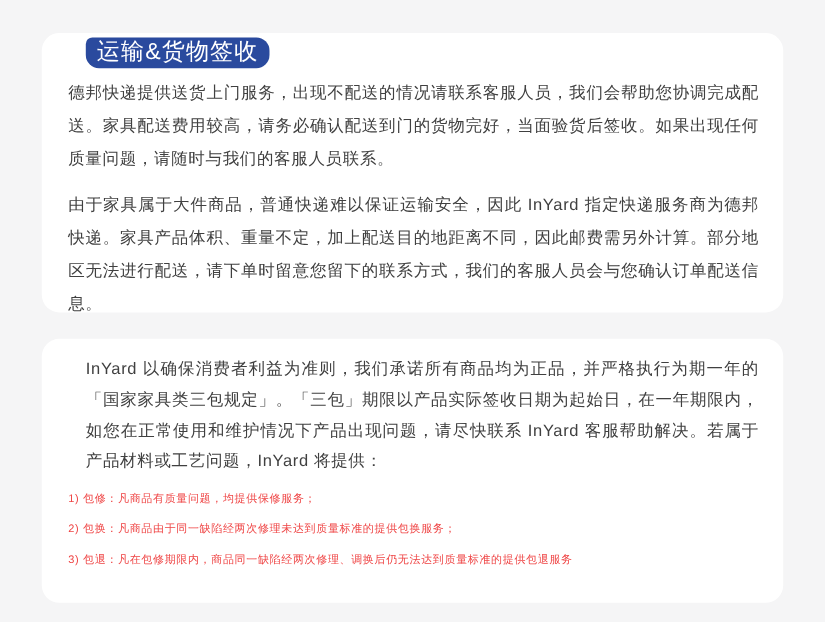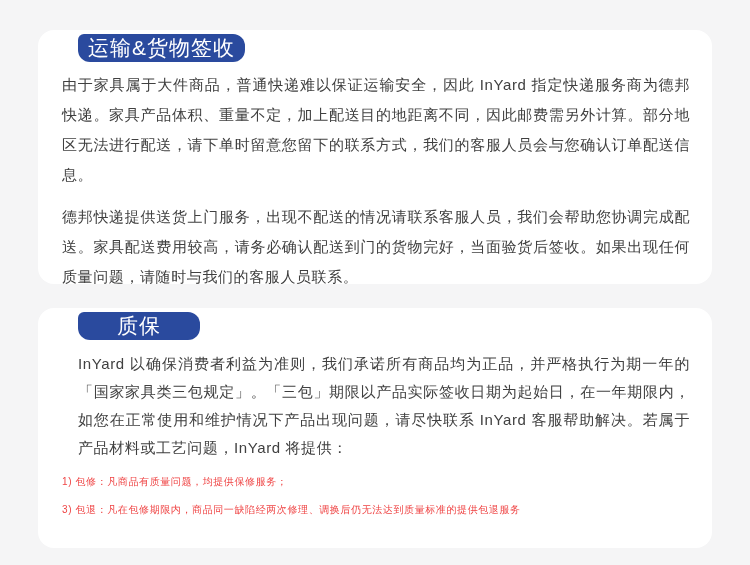--- a/index.html
+++ b/index.html
@@ -80,26 +80,26 @@
     letter-spacing: 0.6px;
   }
 </style>
 </head>
 <body>
 
 <div class="page">
 
   <section class="card card-shipping">
     <div class="badge">运输&amp;货物签收</div>
+    <p class="body-text">德邦快递提供送货上门服务，出现不配送的情况请联系客服人员，我们会帮助您协调完成配送。家具配送费用较高，请务必确认配送到门的货物完好，当面验货后签收。如果出现任何质量问题，请随时与我们的客服人员联系。</p>
     <p class="body-text">由于家具属于大件商品，普通快递难以保证运输安全，因此 InYard 指定快递服务商为德邦快递。家具产品体积、重量不定，加上配送目的地距离不同，因此邮费需另外计算。部分地区无法进行配送，请下单时留意您留下的联系方式，我们的客服人员会与您确认订单配送信息。</p>
-    <p class="body-text">德邦快递提供送货上门服务，出现不配送的情况请联系客服人员，我们会帮助您协调完成配送。家具配送费用较高，请务必确认配送到门的货物完好，当面验货后签收。如果出现任何质量问题，请随时与我们的客服人员联系。</p>
   </section>
 
   <section class="card card-warranty">
-    <div class="badge">质保</div>
     <p class="body-text">InYard 以确保消费者利益为准则，我们承诺所有商品均为正品，并严格执行为期一年的「国家家具类三包规定」。「三包」期限以产品实际签收日期为起始日，在一年期限内，如您在正常使用和维护情况下产品出现问题，请尽快联系 InYard 客服帮助解决。若属于产品材料或工艺问题，InYard 将提供：</p>
     <ul class="policy-list">
       <li>1) 包修：凡商品有质量问题，均提供保修服务；</li>
+      <li>2) 包换：凡商品由于同一缺陷经两次修理未达到质量标准的提供包换服务；</li>
       <li>3) 包退：凡在包修期限内，商品同一缺陷经两次修理、调换后仍无法达到质量标准的提供包退服务</li>
     </ul>
   </section>
 
 </div>
 
 </body></html>

